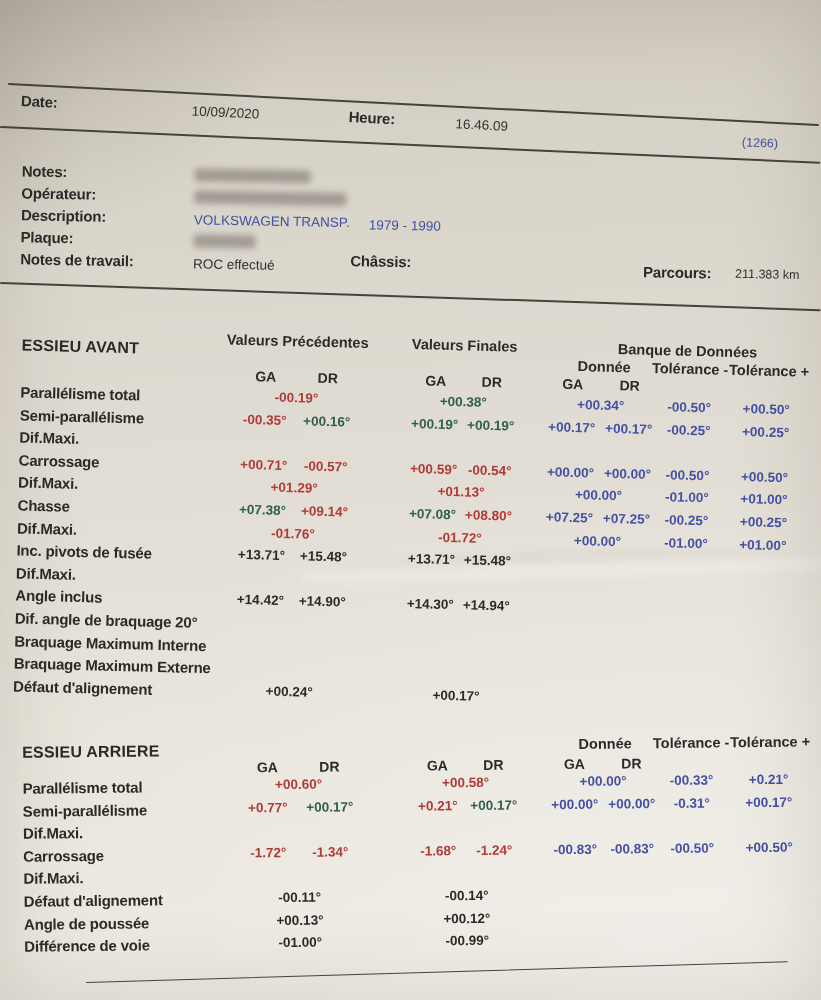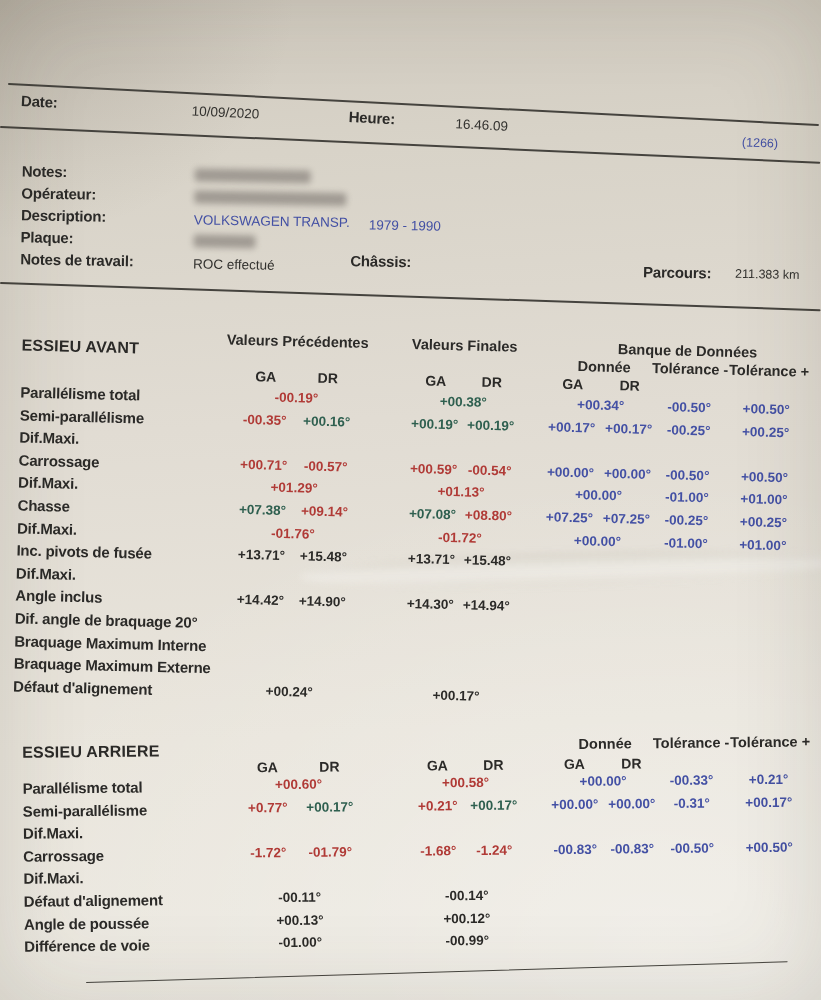--- a/index.html
+++ b/index.html
@@ -249,21 +249,21 @@
           <span class="cell c-data-dr blue">+00.00°</span>
           <span class="cell c-tolm blue">-0.31°</span>
           <span class="cell c-tolp blue">+00.17°</span>
         </div>
         <div class="trow">
           <span class="cell lbl ink">Dif.Maxi.</span>
         </div>
         <div class="trow">
           <span class="cell lbl ink">Carrossage</span>
           <span class="cell c-prev-ga red">-1.72°</span>
-          <span class="cell c-prev-dr red">-01.79°</span>
+          <span class="cell c-prev-dr red">-1.34°</span>
           <span class="cell c-final-ga red">-1.68°</span>
           <span class="cell c-final-dr red">-1.24°</span>
           <span class="cell c-data-ga blue">-00.83°</span>
           <span class="cell c-data-dr blue">-00.83°</span>
           <span class="cell c-tolm blue">-00.50°</span>
           <span class="cell c-tolp blue">+00.50°</span>
         </div>
         <div class="trow">
           <span class="cell lbl ink">Dif.Maxi.</span>
         </div>

